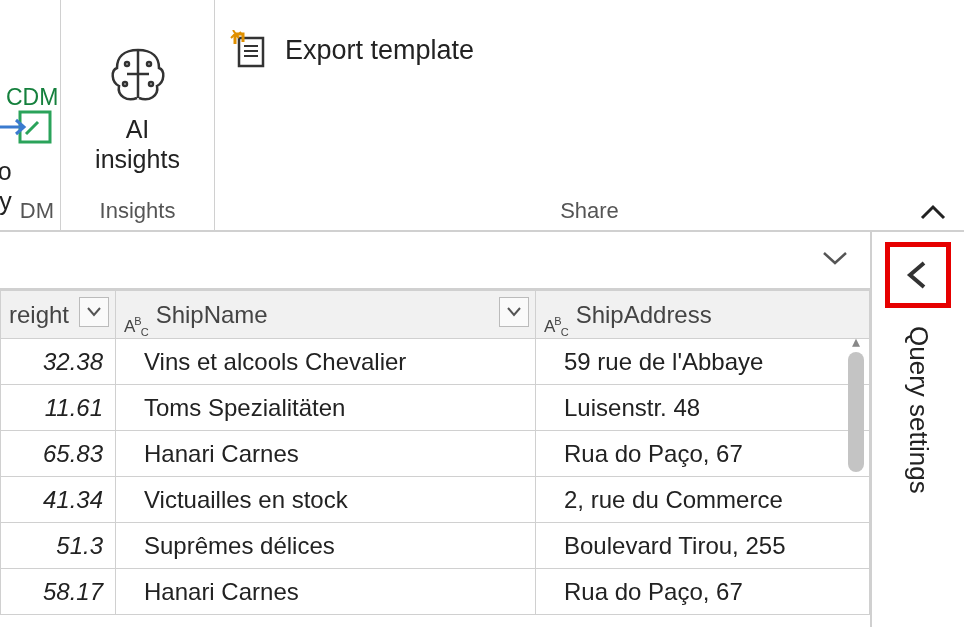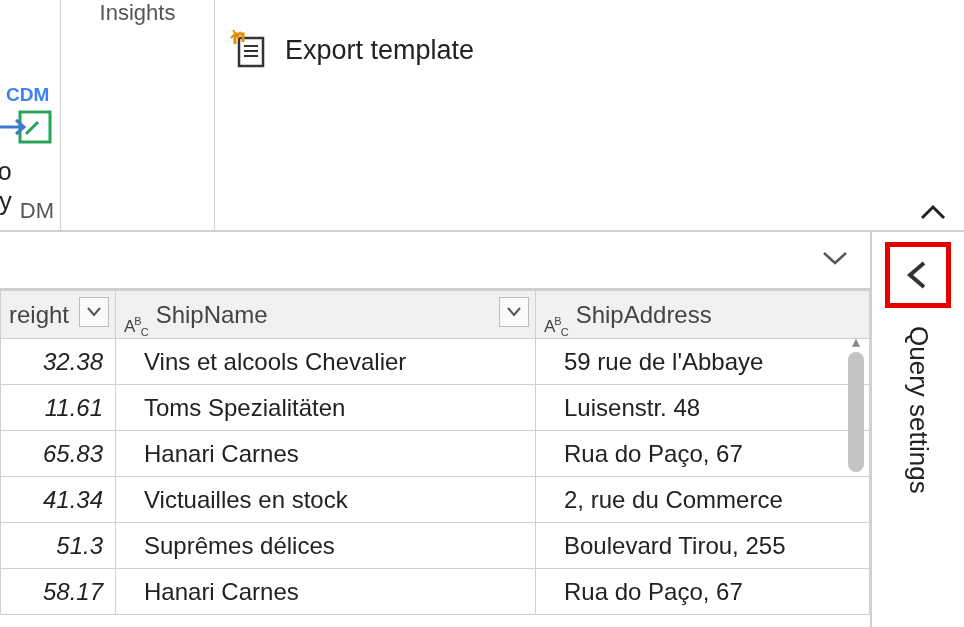--- a/index.html
+++ b/index.html
@@ -12,21 +12,21 @@
   .rib-body { flex: 1; display: flex; align-items: flex-start; padding: 8px 14px 0 14px; }
   .rib-label { font-size: 22px; color: #555; text-align: center; padding-bottom: 6px; }
   
   .rib-big-btn { display: flex; flex-direction: column; align-items: center; width: 120px; cursor: pointer; }
   .rib-big-btn .icon-wrap { height: 78px; display:flex; align-items:center; justify-content:center; }
   .rib-big-btn .cap { font-size: 25px; color: #222; line-height: 1.2; text-align:center; }
   
   
   .grp-cdm { width: 61px; }
   .cdm-body { padding-top: 36px; padding-left:0; padding-right:0; }
-  .cdm-txt { font-weight:700; font-size:19px; color:#3b82f6; position:absolute; top:48px; left:6px;}
+  .cdm-txt { font-weight:400; font-size:23px; color:#15803d; position:absolute; top:48px; left:6px;}
   .cdm-wrap{position:relative;width:100%;height:100%;}
   .map-caption{font-size:25px;color:#222;line-height:1.2;text-align:right;position:absolute;left:-30px;top:120px;white-space:nowrap;}
   .cdm-label{font-size:22px;color:#555;text-align:right;padding:0 6px 6px 0;}
   
   
   .grp-insights { width: 154px; }
   
   
   .grp-share { flex:1; }
   .share-body { padding-top: 30px; }
@@ -90,38 +90,61 @@
         <div class="map-caption">
           <span>p to</span><br>
           <span>tity</span>
         </div>
       </div>
     </div>
     <div class="cdm-label">DM</div>
   </div>
 
   <div class="rib-group grp-insights">
+    <div class="rib-body" style="justify-content:center;padding-top:36px;">
+      <div class="rib-big-btn">
+        <div class="icon-wrap">
+          <svg width="70" height="62">
+            <g fill="none" stroke="#333" stroke-width="2.5">
+              <path d="M35 6 C20 6 14 14 14 24 C8 26 8 38 16 42 C14 52 24 58 34 54"></path>
+              <path d="M35 6 C50 6 56 14 56 24 C62 26 62 38 54 42 C56 52 46 58 36 54"></path>
+              <line x1="35" y1="6" x2="35" y2="54"></line>
+              <line x1="24" y1="30" x2="46" y2="30"></line>
+              <circle cx="24" cy="20" r="2"></circle>
+                <circle cx="46" cy="20" r="2"></circle>
+              <circle cx="22" cy="40" r="2"></circle>
+                <circle cx="48" cy="40" r="2"></circle>
+            </g>
+          </svg>
+        </div>
+        <div class="cap">
+          <span>AI</span><br>
+          <span>insights</span>
+        </div>
+      </div>
+    </div>
     <div class="rib-label">Insights</div>
   </div>
 
   <div class="rib-group grp-share">
     <div class="rib-body share-body">
       <div class="export-btn">
         <svg width="40" height="40">
           <rect x="10" y="8" width="24" height="28" fill="none" stroke="#333" stroke-width="2.5"></rect>
           <line x1="15" y1="16" x2="29" y2="16" stroke="#333" stroke-width="2"></line>
           <line x1="15" y1="21" x2="29" y2="21" stroke="#333" stroke-width="2"></line>
           <line x1="15" y1="26" x2="29" y2="26" stroke="#333" stroke-width="2"></line>
           <path d="M6 4 L14 4 L14 12 M6 4 L6 14" fill="none" stroke="#e09000" stroke-width="3"></path>
           <path d="M6 4 L2 8 M6 4 L10 8" stroke="#e09000" stroke-width="2"></path>
           <path d="M4 0 L8 6 L12 2" fill="none" stroke="#e09000" stroke-width="2"></path>
         </svg>
         <span class="cap">Export template</span>
       </div>
     </div>
+    <div class="rib-label">Share</div>
   </div>
 </div>
 
 <div class="collapse-ribbon">
   <svg width="30" height="20">
     <path d="M4 15 L15 4 L26 15" fill="none" stroke="#222" stroke-width="3"></path>
   </svg>
 </div>
 
 <div class="workspace">

